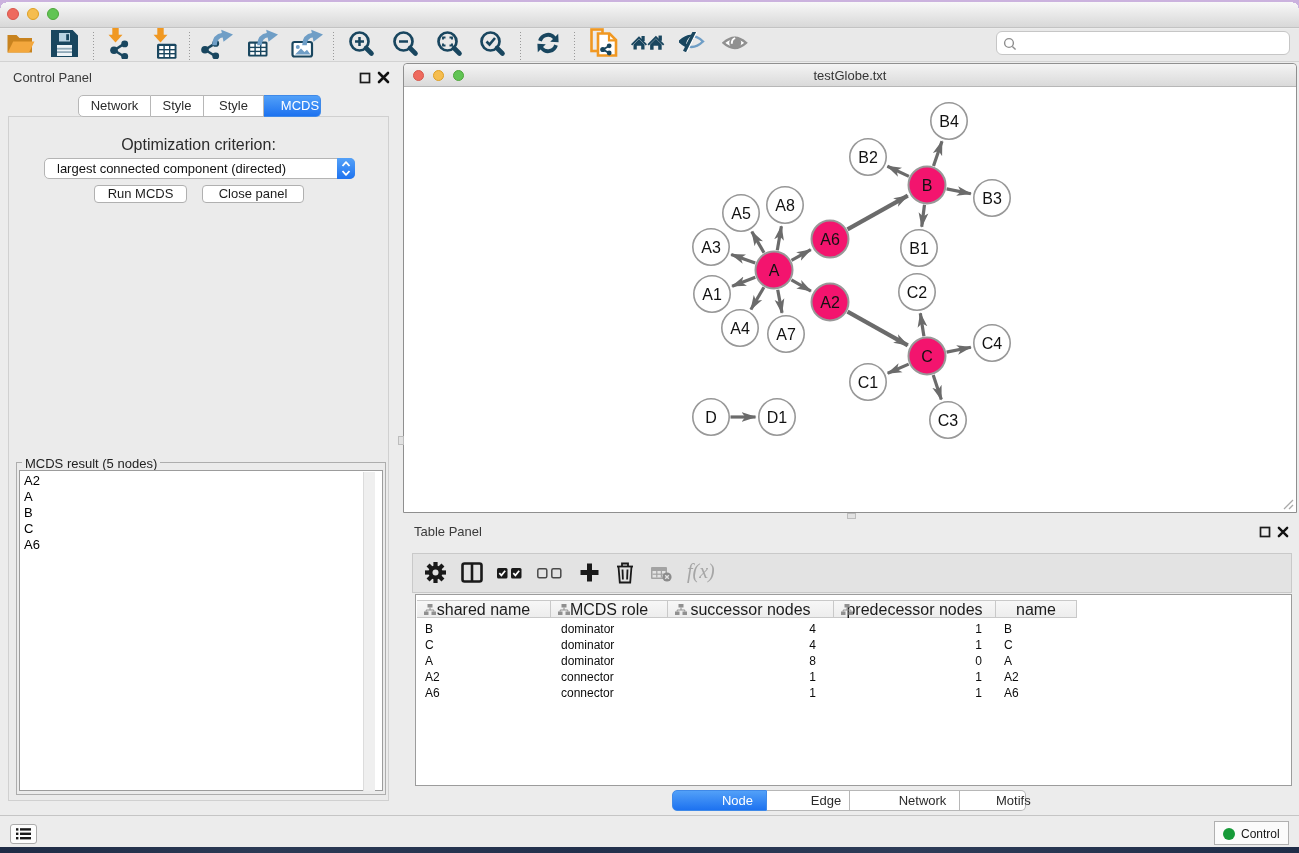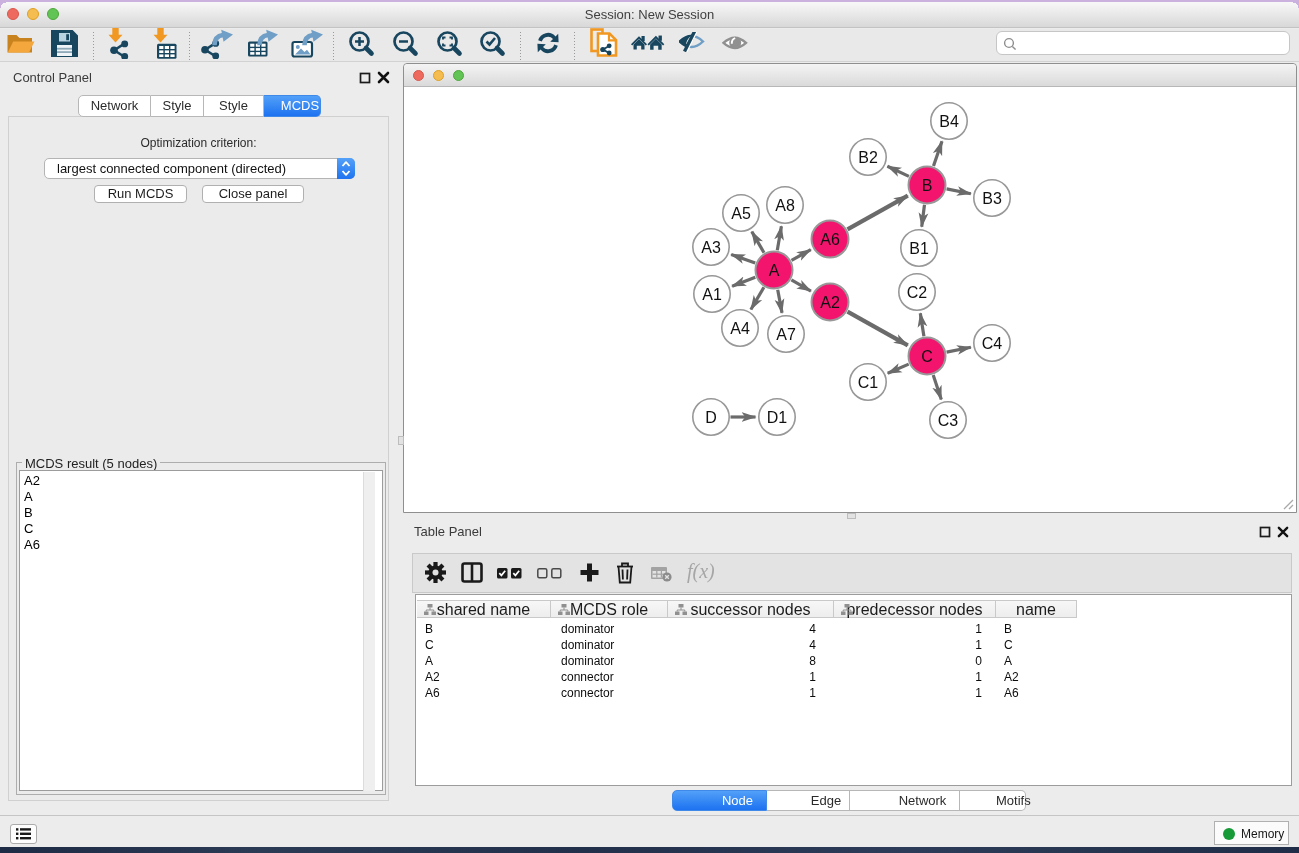--- a/index.html
+++ b/index.html
@@ -9,21 +9,21 @@
 .tl{width:12px;height:12px;border-radius:50%;top:6px;}
 #maintitle{width:100%;text-align:center;top:5px;font-size:13px;color:#404040;}
 #toolbar{left:0;top:29px;width:1299px;height:33px;background:#e9e9e9;border-bottom:1px solid #d2d2d2;}
 .tsep{top:3px;width:1px;height:29px;background-image:linear-gradient(#9a9a9a 33%, rgba(255,255,255,0) 0%);background-size:1px 3px;}
 #searchbox{left:996px;top:2px;width:294px;height:24px;background:#fff;border:1px solid #c6c6c6;border-radius:6px;}
 
 #cpanel-title{left:13px;top:70px;font-size:13px;color:#3a3a3a;}
 #cp-box{left:8px;top:116px;width:381px;height:685px;background:#ebebeb;border:1px solid #d0d0d0;}
 .seg{top:95px;height:22px;background:#fff;border:1px solid #b7b7b7;font-size:13px;color:#2b2b2b;text-align:center;line-height:20px;}
 .segsel{background:linear-gradient(#52a0f8,#1d72f0);color:#fff;border-color:#3f89e8;}
-#optlabel{left:0px;top:136px;width:397px;text-align:center;font-size:12px;color:#2b2b2b;}
+#optlabel{left:0px;top:136px;width:397px;text-align:center;font-size:16px;color:#2b2b2b;}
 #dropdown{left:44px;top:158px;width:311px;height:21px;background:#fff;border:1px solid #b4b4b4;border-radius:5px;font-size:13px;color:#111;line-height:19px;padding-left:12px;}
 #dd-step{right:-1px;top:-1px;width:18px;height:21px;background:linear-gradient(#54a1f8,#1e73f0);border-radius:0 5px 5px 0;}
 .btn{top:185px;height:18px;background:#fff;border:1px solid #b0b0b0;border-radius:4px;font-size:13px;color:#1d1d1d;text-align:center;line-height:16px;}
 #fieldset{left:16px;top:462px;width:370px;height:333px;border:1px solid #adadad;}
 #legend{left:22px;top:456px;background:#ebebeb;font-size:13px;color:#222;padding:0 3px;}
 #mlist{left:19px;top:470px;width:364px;height:321px;background:#fff;border:1px solid #9c9c9c;font-size:13px;color:#000;}
 #mtrack{right:7px;top:1px;width:12px;height:319px;background:#efefef;border-left:1px solid #dcdcdc;}
 
 #netwin{left:403px;top:63px;width:894px;height:450px;background:#fff;border:1px solid #8f8f8f;border-radius:4px 4px 0 0;}
 #nettitle{left:0;top:0;width:100%;height:23px;background:linear-gradient(#f4f4f4,#dadada);border-bottom:1px solid #b7b7b7;border-radius:4px 4px 0 0;}
@@ -43,21 +43,20 @@
 </style></head>
 <body>
 <div class="abs" style="left:0;top:0;width:1299px;height:2px;background:#cbb2de;z-index:60;"></div>
 <div class="abs" style="left:0;top:2px;width:6px;height:6px;background:radial-gradient(circle at 6px 6px, rgba(0,0,0,0) 5.5px, #cbb2de 5.5px);z-index:60;"></div>
 <div class="abs" style="left:1293px;top:2px;width:6px;height:6px;background:radial-gradient(circle at 0px 6px, rgba(0,0,0,0) 5.5px, #cbb2de 5.5px);z-index:60;"></div>
 <div id="app">
 <div class="abs" id="titlebar">
   <div class="abs tl" style="left:7px;background:#ee6a5e;border:0.5px solid #d8564b;"></div>
   <div class="abs tl" style="left:27px;background:#f5bd4f;border:0.5px solid #dfa023;"></div>
   <div class="abs tl" style="left:47px;background:#61c454;border:0.5px solid #4ea73b;"></div>
-  <div class="abs" id="maintitle">Session: New Session</div>
 </div>
 <div class="abs" id="toolbar">
   <svg class="abs" style="left:6px;top:2px" width="29" height="22" viewBox="0 0 29 22">
         <path d="M1.5,4 L10.5,4 L13.5,7 L26,7 L26,21.5 L1.5,21.5 Z" fill="#c8831f"></path>
 <path d="M1.8,21.5 L7.2,10.5 L28.5,10.5 L23,21.5 Z" fill="#f3a73d"></path>
       </svg>
   <svg class="abs" style="left:51px;top:1px" width="27" height="28" viewBox="0 0 27 28">
         <path d="M1.5,1.5 L21,1.5 L25.5,6 L25.5,25.5 L1.5,25.5 Z" fill="none" stroke="#19465f" stroke-width="3"></path>
 <rect x="3" y="3" width="21" height="23" fill="#19465f"></rect>
 <rect x="8" y="3" width="11" height="8.5" fill="#b8d2e2"></rect>
@@ -258,20 +257,21 @@
 <div class="abs" id="mlist">
       <div style="padding:2px 0 0 4px;line-height:16px;">A2<br>A<br>B<br>C<br>A6</div>
       <div class="abs" id="mtrack"></div>
     </div>
 
 <div class="abs" id="netwin">
   <div class="abs" id="nettitle">
     <div class="abs tl2" style="left:9px;background:#ee6a5e;border:0.5px solid #d8564b;"></div>
     <div class="abs tl2" style="left:29px;background:#f5bd4f;border:0.5px solid #dfa023;"></div>
     <div class="abs tl2" style="left:49px;background:#61c454;border:0.5px solid #4ea73b;"></div>
+    <div class="abs" id="netname">testGlobe.txt</div>
   </div>
   <svg class="abs" style="left:1px;top:24px" width="892" height="424" viewBox="404 87 892 424">
 <defs>
           <marker id="arw" viewBox="0 0 15 11" refX="14" refY="5.5" markerWidth="15" markerHeight="11" orient="auto" markerUnits="userSpaceOnUse">
             <path d="M0,0.6 L15,5.5 L0,10.4 L3.8,5.5 Z" fill="#6b6b6b"></path>
           </marker>
         </defs>
 <g stroke="#6b6b6b">
 <line x1="763.0" y1="251.7" x2="750.8" y2="230.6" stroke-width="3.2" marker-end="url(#arw)"></line>
 <line x1="776.3" y1="249.3" x2="780.4" y2="225.2" stroke-width="3.2" marker-end="url(#arw)"></line>
@@ -493,16 +493,16 @@
           <rect x="5" y="3.2" width="2.4" height="2.4"></rect>
           <rect x="9" y="3.2" width="11" height="2.4"></rect>
           <rect x="5" y="7.6" width="2.4" height="2.4"></rect>
           <rect x="9" y="7.6" width="11" height="2.4"></rect>
           <rect x="5" y="12" width="2.4" height="2.4"></rect>
           <rect x="9" y="12" width="11" height="2.4"></rect>
         </g>
       </svg></div>
 <div class="abs" id="membtn">
       <span style="position:absolute;left:8px;top:5.5px;width:12px;height:12px;border-radius:50%;background:#169a38;"></span>
-      <span style="position:absolute;left:26px;top:5px;">Memory</span>
+      <span style="position:absolute;left:26px;top:5px;">Control</span>
     </div>
 <div class="abs" id="dock"></div>
 </div>
 
 </body></html>

